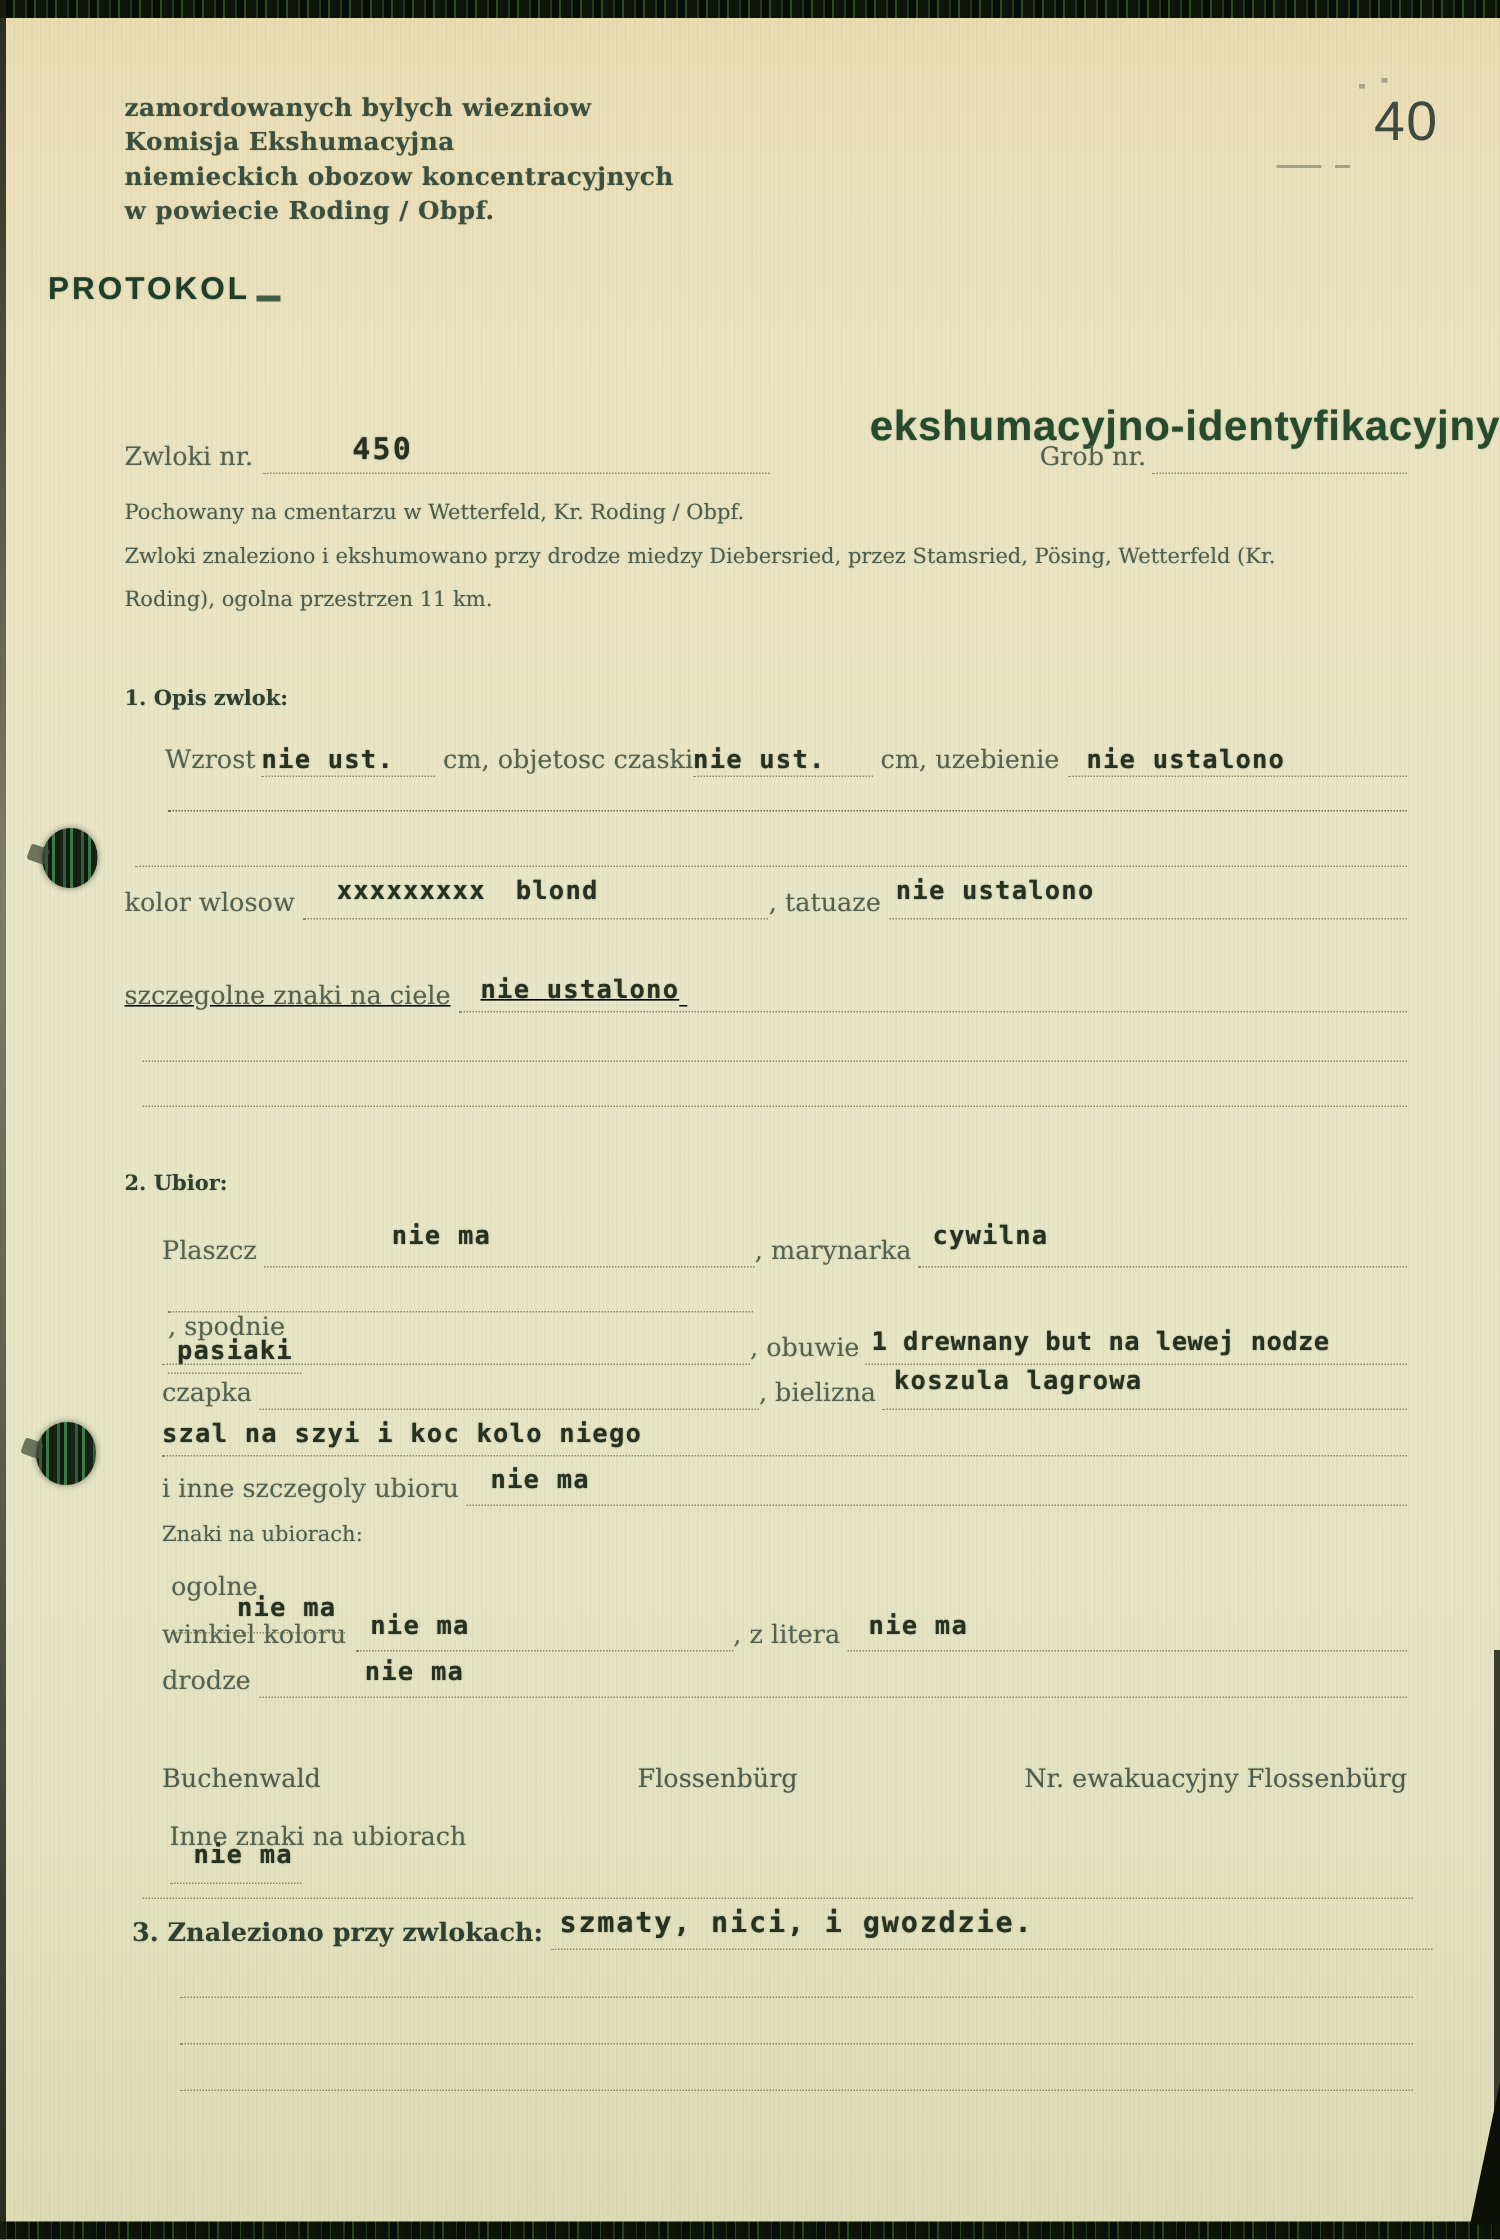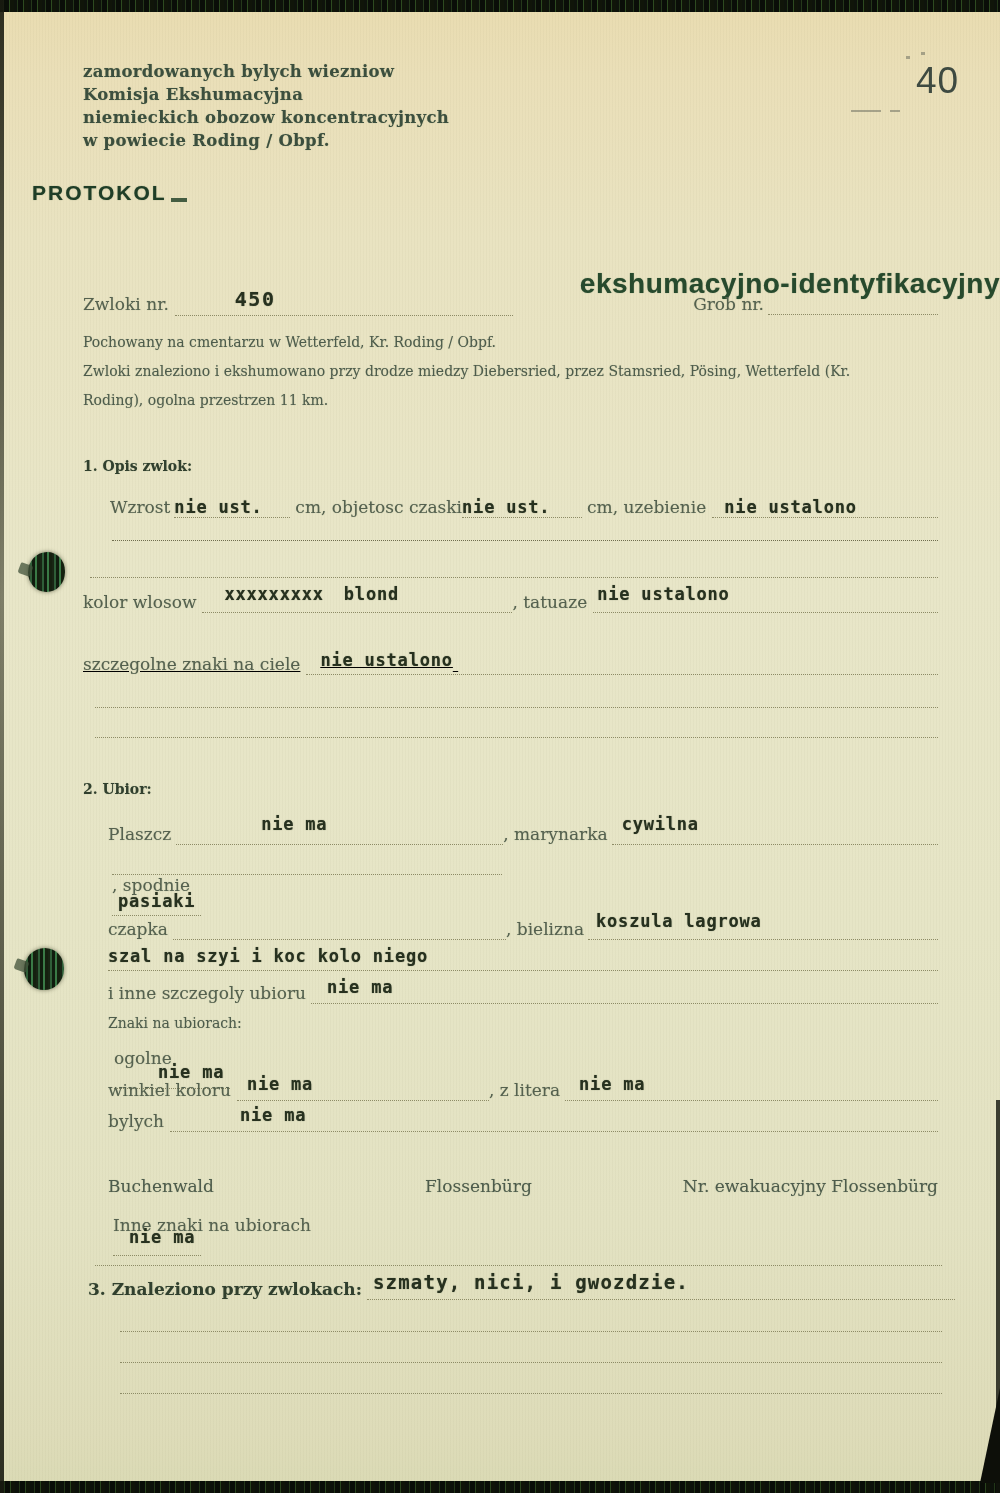--- a/index.html
+++ b/index.html
@@ -157,20 +157,27 @@
   </div>
 
   <div class="row" style="left:108px;top:854px;width:830px;flex-direction:column;">
     <span class="dotfield" style="width:390px;"></span>
     <span class="lbl">, spodnie</span>
     <span class="dotfield grow" style="margin-left:4px;">
       <span class="typed up4" style="padding-left:6px;">pasiaki</span>
     </span>
   </div>
 
+  <div class="row" style="left:108px;top:889px;width:830px;">
+    <span class="dotfield" style="width:392px;"></span>
+    <span class="lbl">, obuwie</span>
+    <span class="dotfield grow" style="margin-left:4px;">
+      <span class="typed up4" style="padding-left:4px;letter-spacing:.3px;">1 drewnany but na lewej nodze</span>
+    </span>
+  </div>
 
   <div class="row" style="left:108px;top:919px;width:830px;">
     <span class="lbl">czapka</span>
     <span class="dotfield" style="width:333px;margin-left:5px;"></span>
     <span class="lbl">, bielizna</span>
     <span class="dotfield grow" style="margin-left:4px;">
       <span class="typed up8" style="padding-left:8px;">koszula lagrowa</span>
     </span>
   </div>
 
@@ -201,21 +208,21 @@
     <span class="dotfield" style="width:252px;margin-left:6px;">
       <span class="typed up6" style="padding-left:10px;">nie ma</span>
     </span>
     <span class="lbl">, z litera</span>
     <span class="dotfield grow" style="margin-left:5px;">
       <span class="typed up6" style="padding-left:14px;">nie ma</span>
     </span>
   </div>
 
   <div class="row" style="left:108px;top:1111px;width:830px;">
-    <span class="lbl">bylych</span>
+    <span class="lbl">drodze</span>
     <span class="dotfield grow" style="margin-left:6px;">
       <span class="typed up6" style="padding-left:70px;">nie ma</span>
     </span>
   </div>
 
   <div class="camps" style="position:absolute;left:108px;top:1176px;width:830px;height:24px;">
     <span style="left:0;">Buchenwald</span>
     <span style="left:317px;">Flossenbürg</span>
     <span style="right:0;">Nr. ewakuacyjny Flossenbürg</span>
   </div>

